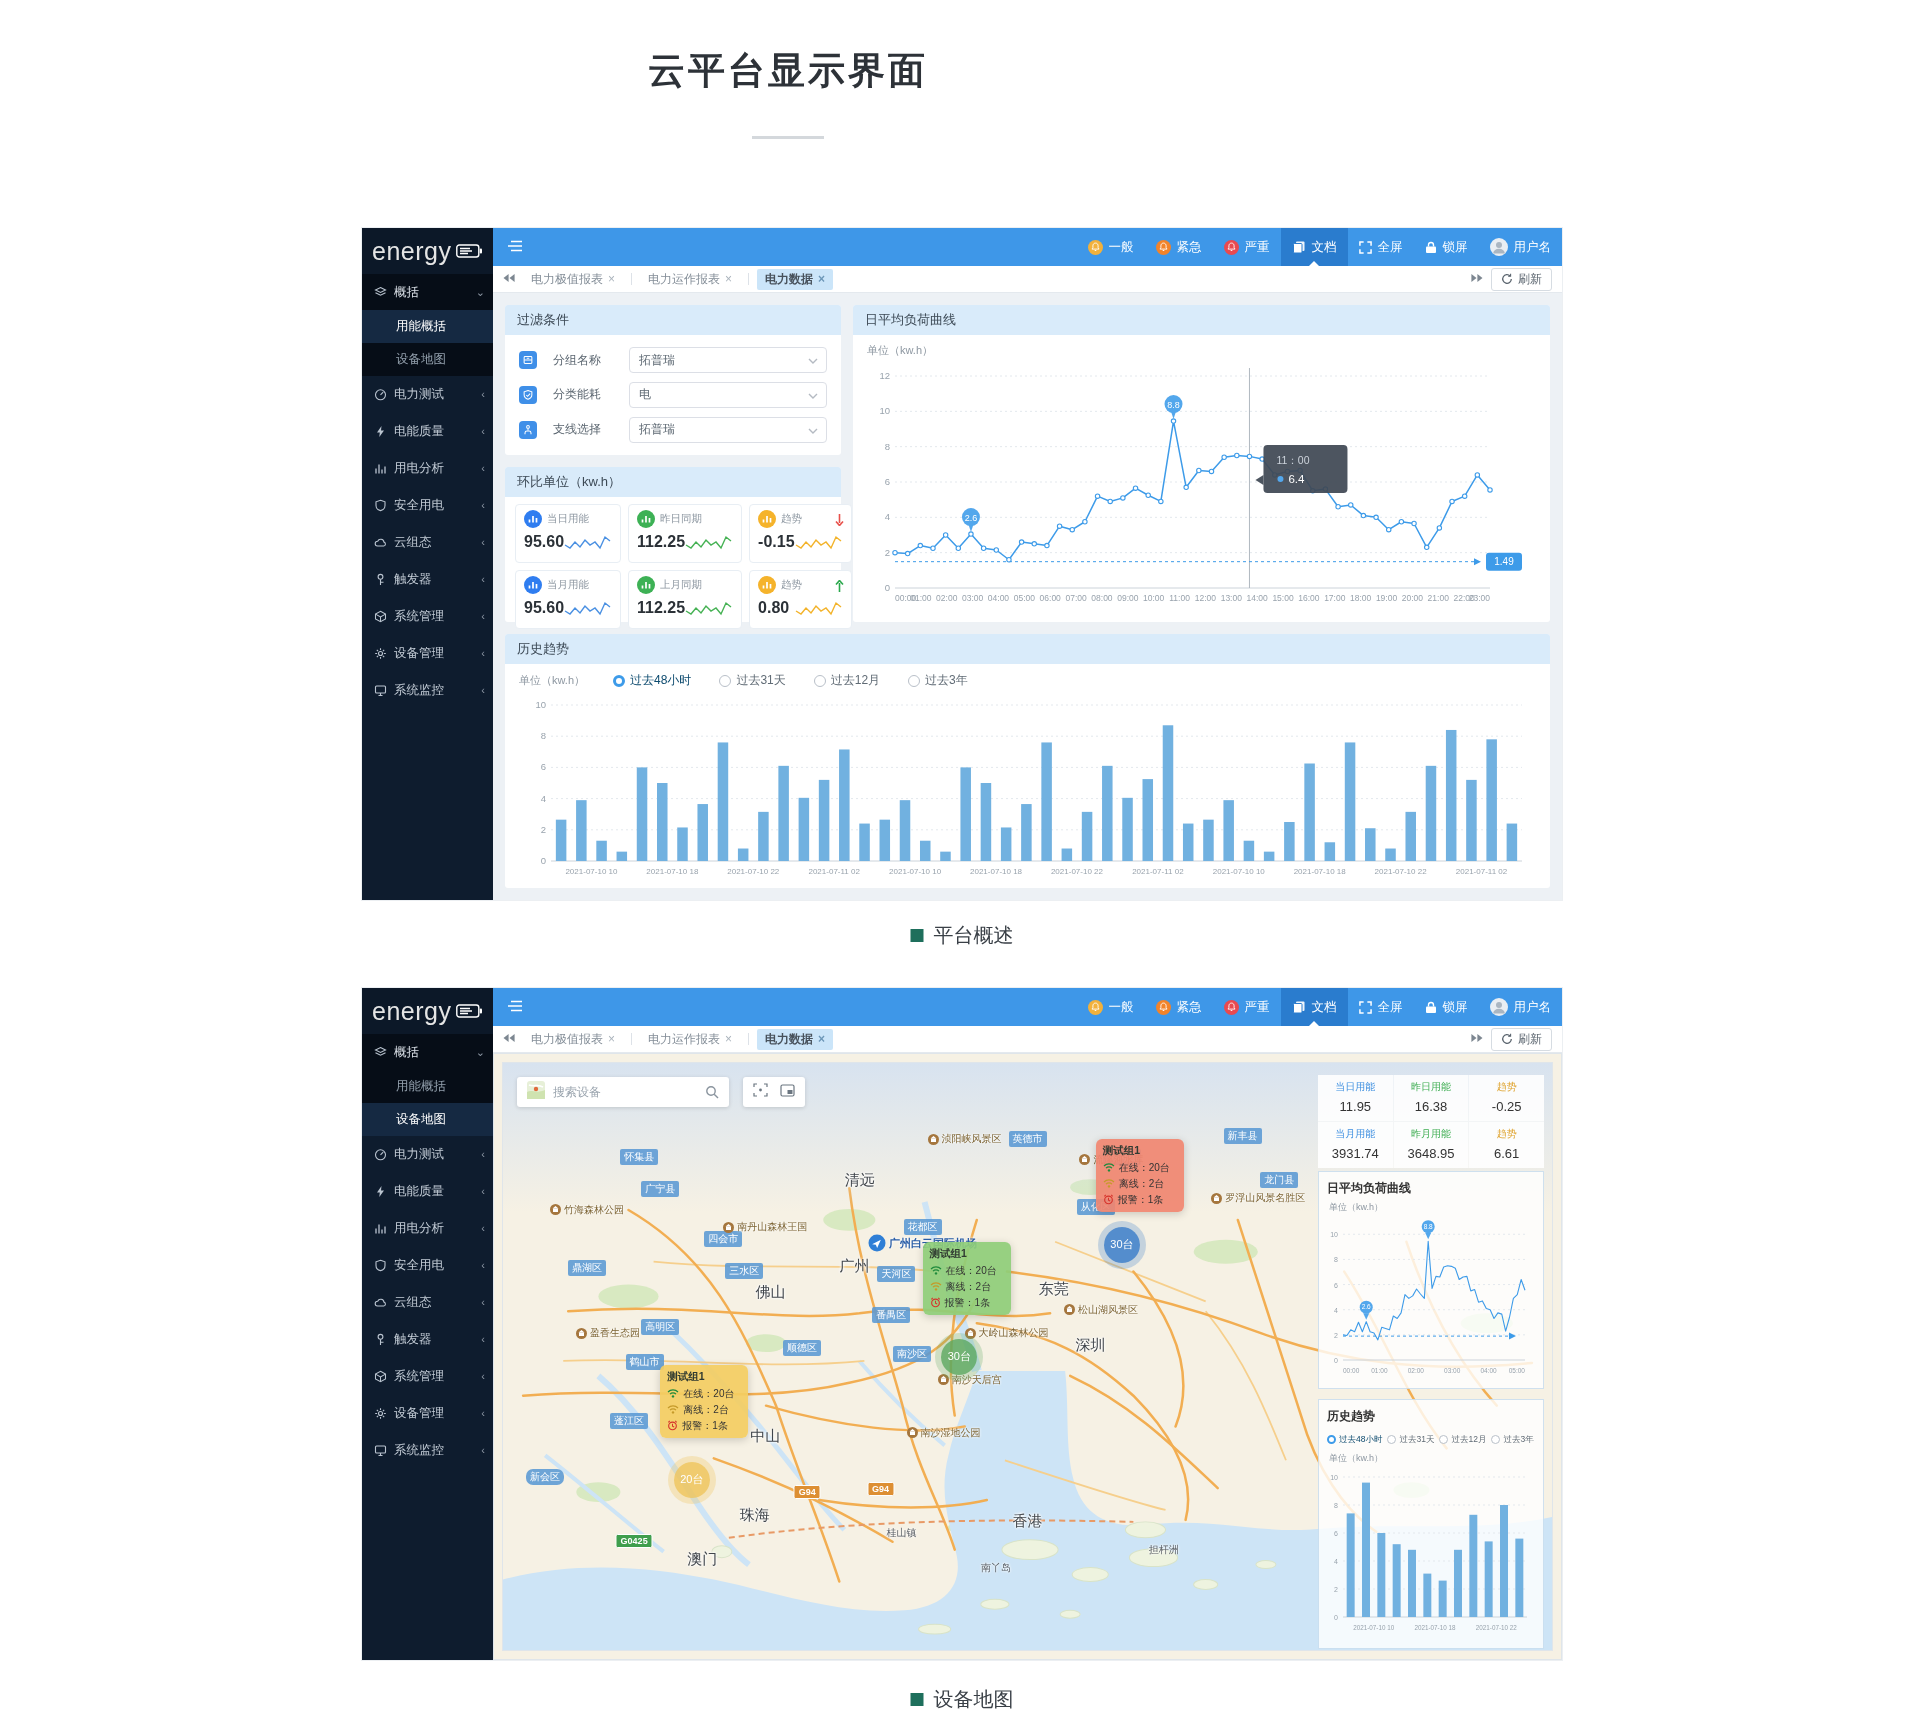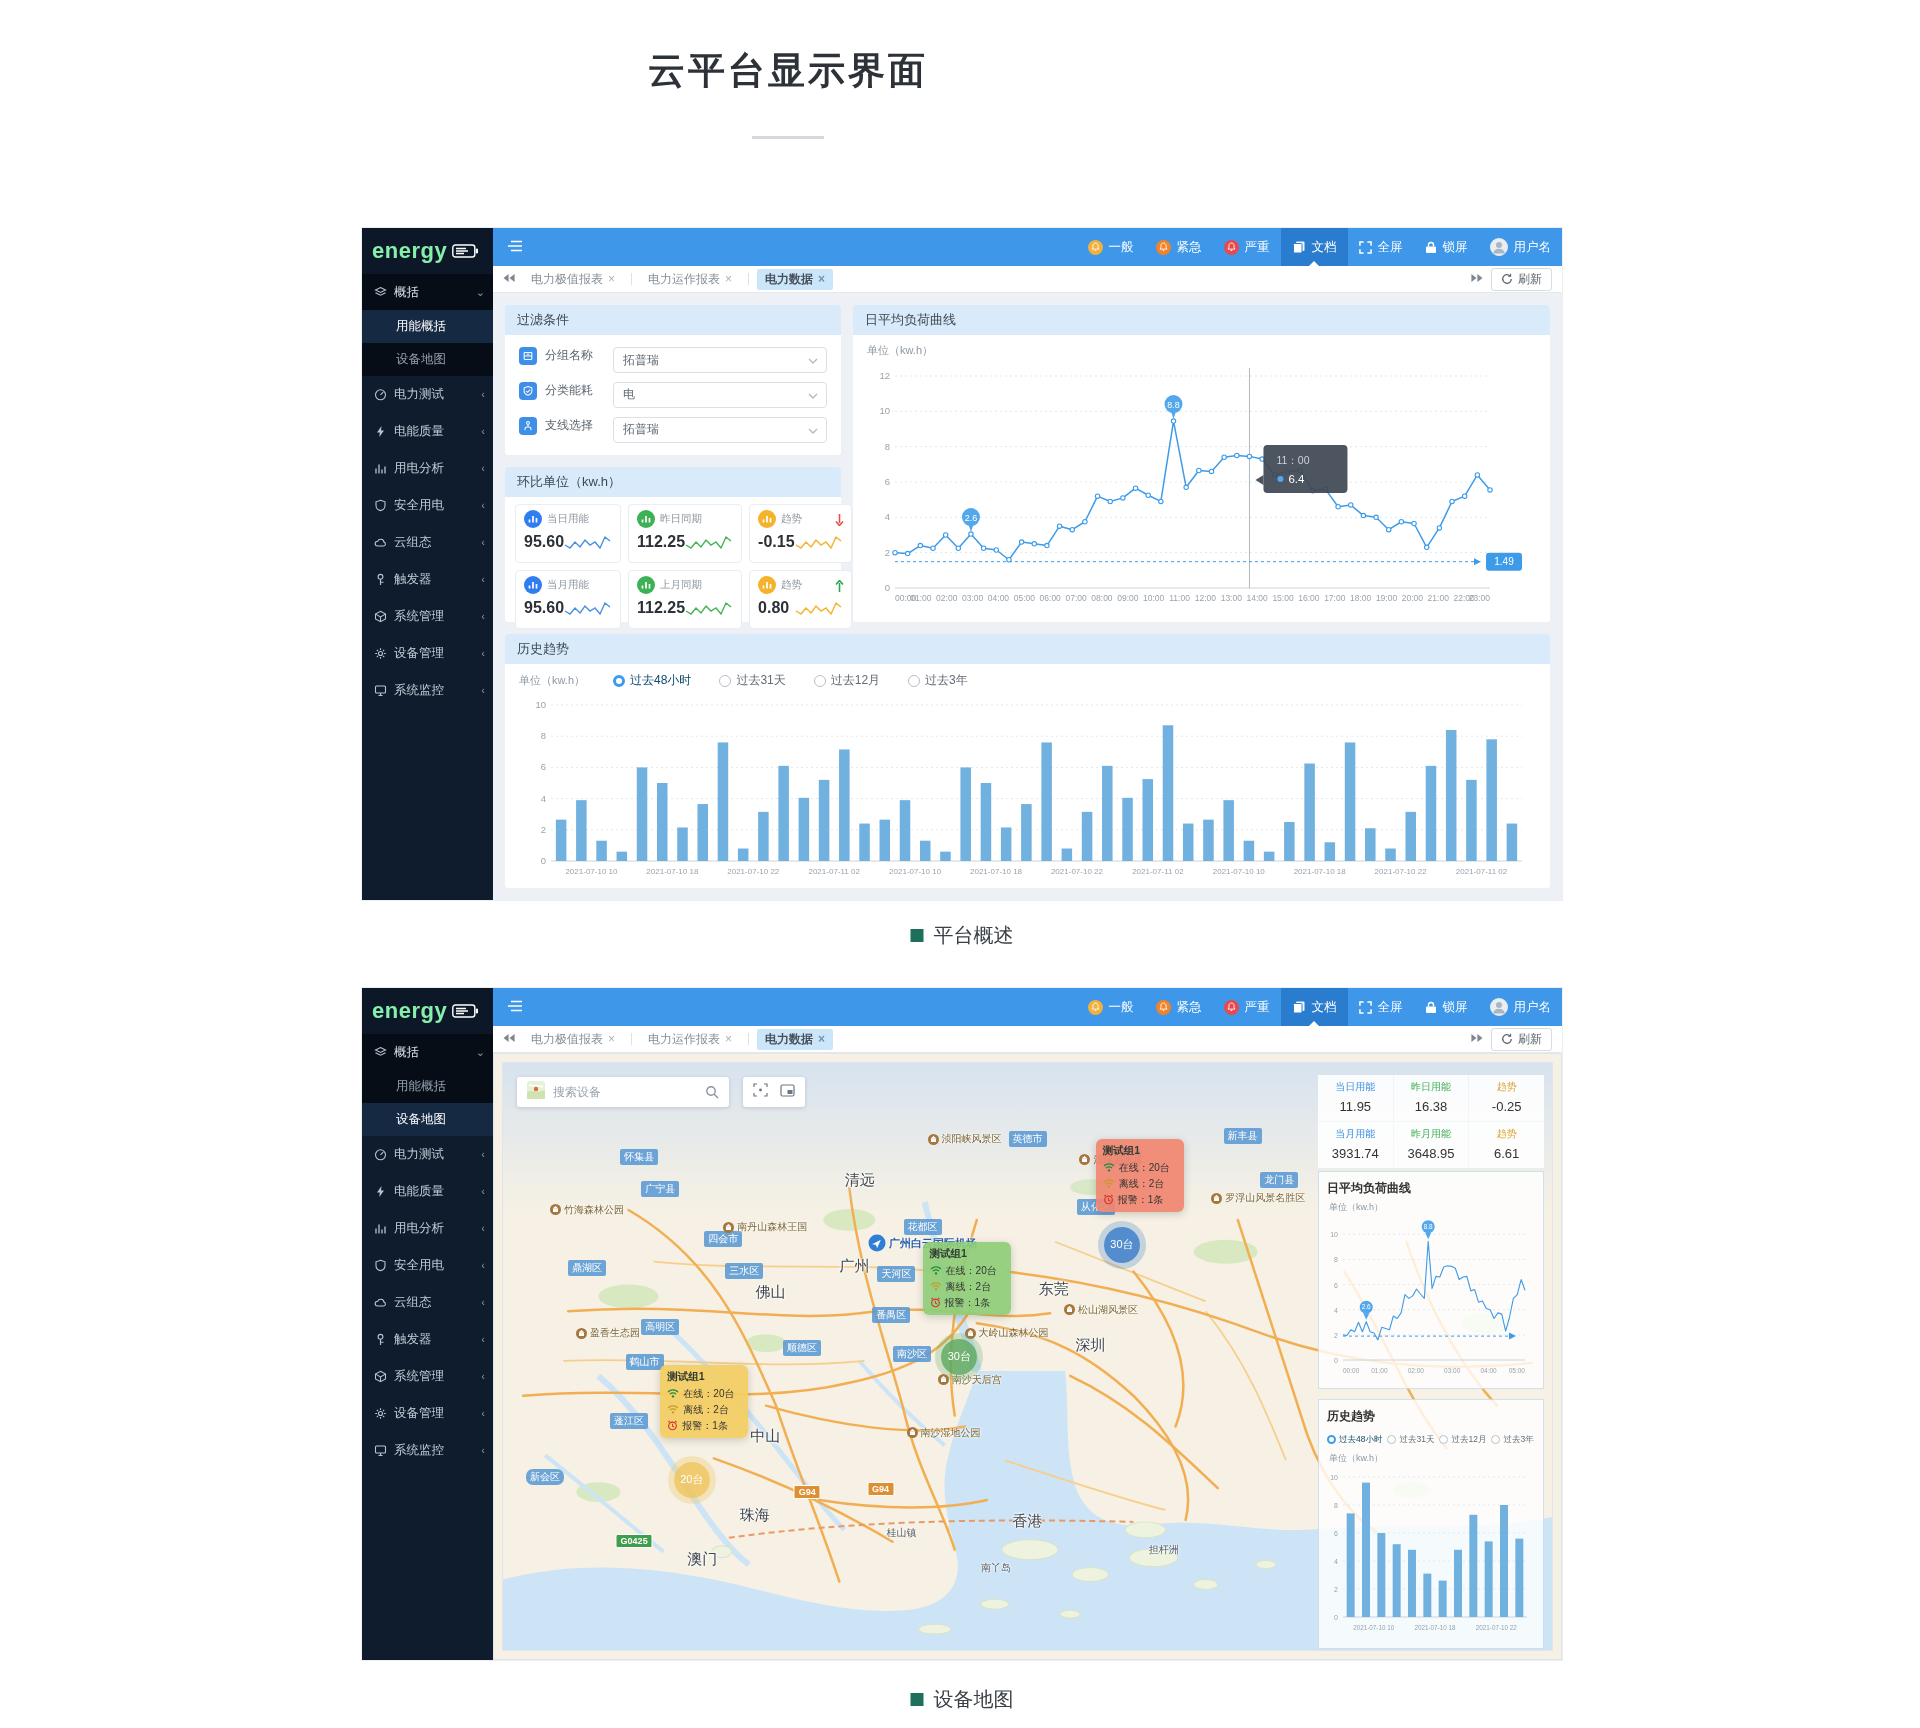--- a/index.html
+++ b/index.html
@@ -15,21 +15,21 @@
   #cap1{top:922px}#cap2{top:1686px}
   .cap-sq{width:13px;height:13px;background:#1e6f5c;flex:none}
 
   .shot{position:absolute;left:362px;width:1200px;height:672px;display:flex;
       background:#fff;box-shadow:0 0 0 1px #eceff2}
   #shot1{top:228px}#shot2{top:988px}
 
   
   .sb{width:131px;flex:none;background:#0e1c2e;color:#c3ccd6;font-size:12.5px;overflow:hidden}
   .sb-logo{height:46px;display:flex;align-items:center;gap:5px;padding-left:10px;background:#0c1828}
-  .lg-t{font-size:22px;font-weight:700;color:#86efac;letter-spacing:.5px}
+  .lg-t{font-size:25px;font-weight:400;color:#e5e5e5;letter-spacing:.5px}
   .sb-grp{background:#060d17}
   .sb-par{height:36px;display:flex;align-items:center;gap:7px;padding:0 8px 0 12px;color:#dde3ea;cursor:pointer}
   .sb-par .sb-lb{flex:1}
   .sb-chd{height:33px;display:flex;align-items:center;padding-left:34px;color:#93a0ad;cursor:pointer}
   .sb-chd.on{background:#152942;color:#fff}
   .sb-it{height:37px;display:flex;align-items:center;gap:7px;padding:0 8px 0 12px;cursor:pointer}
   .sb-it .sb-lb{flex:1}
   .chev{color:#8b96a3;font-size:11px;line-height:1}
 
   
@@ -55,21 +55,21 @@
 
   
   .ov-row{display:flex;gap:12px;height:317px}
   .ov-left{width:336px;flex:none;display:flex;flex-direction:column;gap:12px}
   .ov-right{flex:1;min-width:0}
   .panel{background:#fff;border-radius:3px}
   .p-hd{height:30px;background:#d9ebfa;display:flex;align-items:center;padding:0 12px;
       font-size:13px;color:#3c4955;border-radius:3px 3px 0 0}
   .ov-filter{height:150px}
   .ov-filter .p-bd{height:120px;padding:8px 14px;display:flex;flex-direction:column;justify-content:space-around}
-  .f-row{display:flex;align-items:flex-start;gap:8px}
+  .f-row{display:flex;align-items:center;gap:16px}
   .f-ic{width:18px;height:18px;border-radius:4px;background:#3f8fe8;display:flex;align-items:center;justify-content:center;flex:none}
   .f-lb{font-size:12px;color:#5b6670;width:60px;flex:none}
   .sel{flex:1;height:26px;border:1px solid #dcdfe6;border-radius:4px;display:flex;align-items:center;
       padding:0 22px 0 9px;font-size:12px;color:#5f6a74;position:relative;background:#fff;cursor:pointer}
   .sel svg{position:absolute;right:8px;top:10px}
   .ov-ratio{height:155px}
   .cards{padding:7px 10px;display:grid;grid-template-columns:1fr 1fr 1fr;gap:7px}
   .card{border:1px solid #e8eef4;border-radius:4px;padding:5px 8px;position:relative;background:#fff}
   .c-r1{display:flex;align-items:center;gap:5px}
   .c-ic{width:18px;height:18px;border-radius:50%;display:flex;align-items:center;justify-content:center;flex:none}

